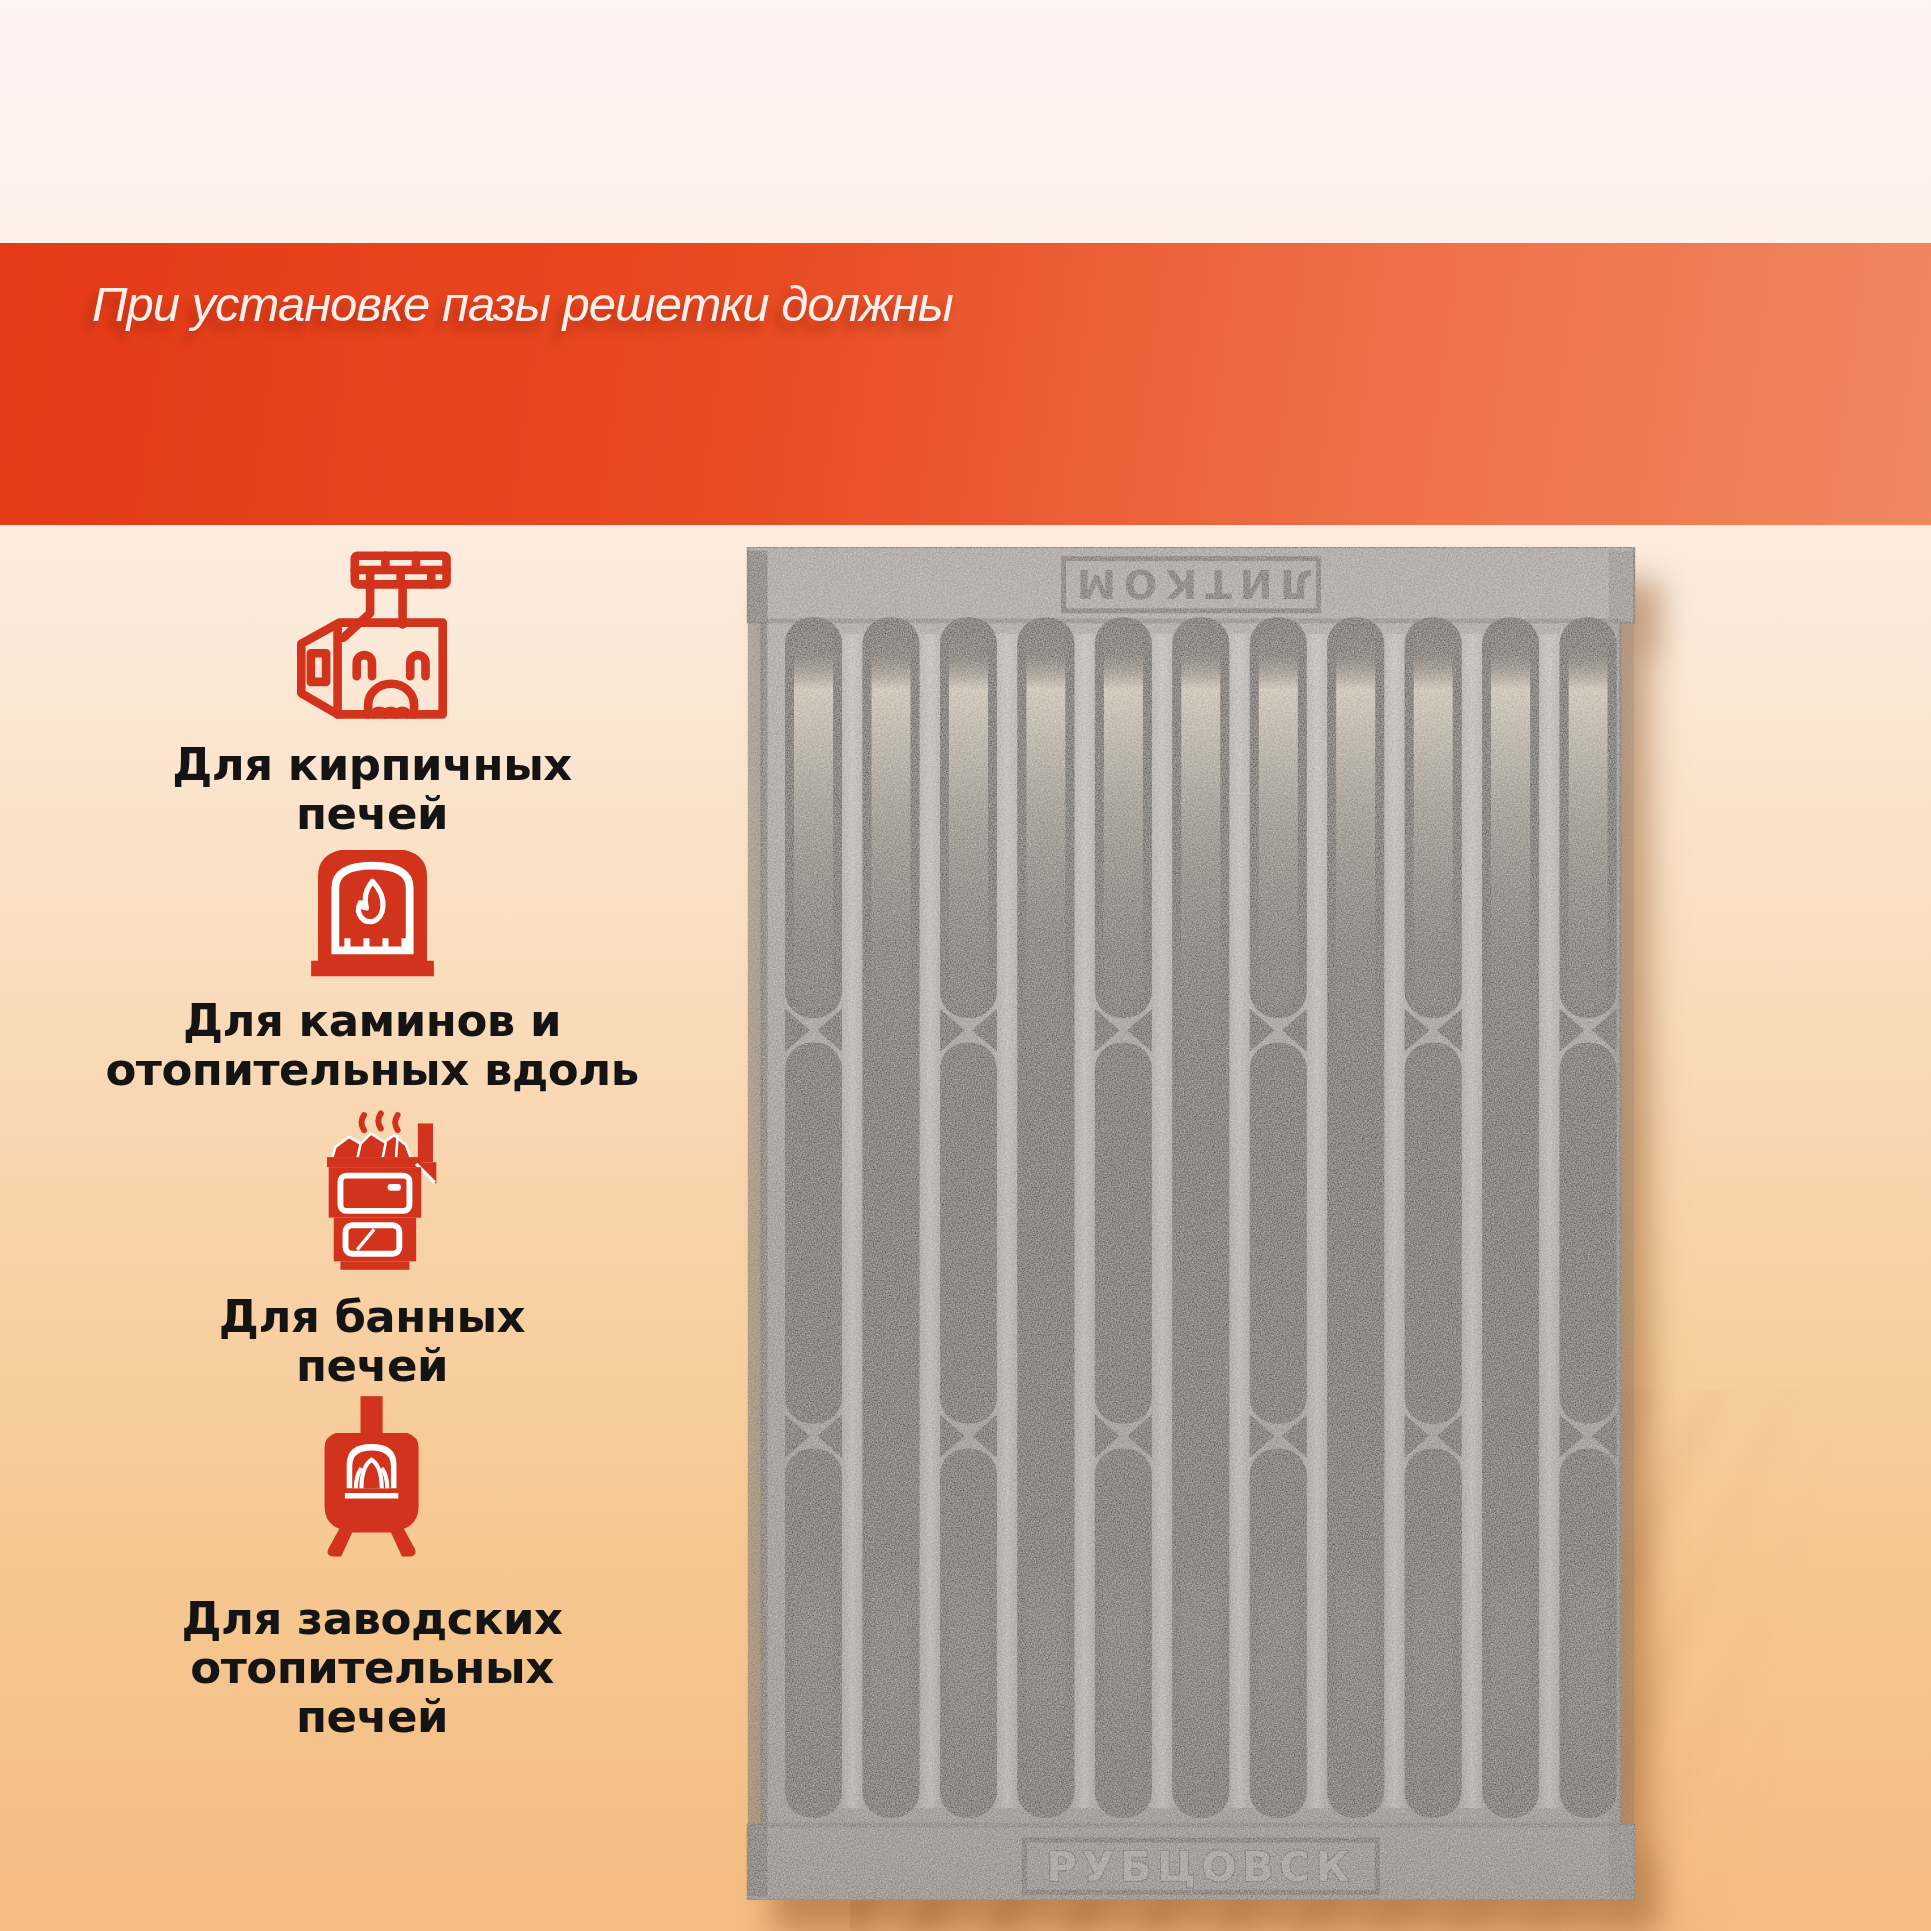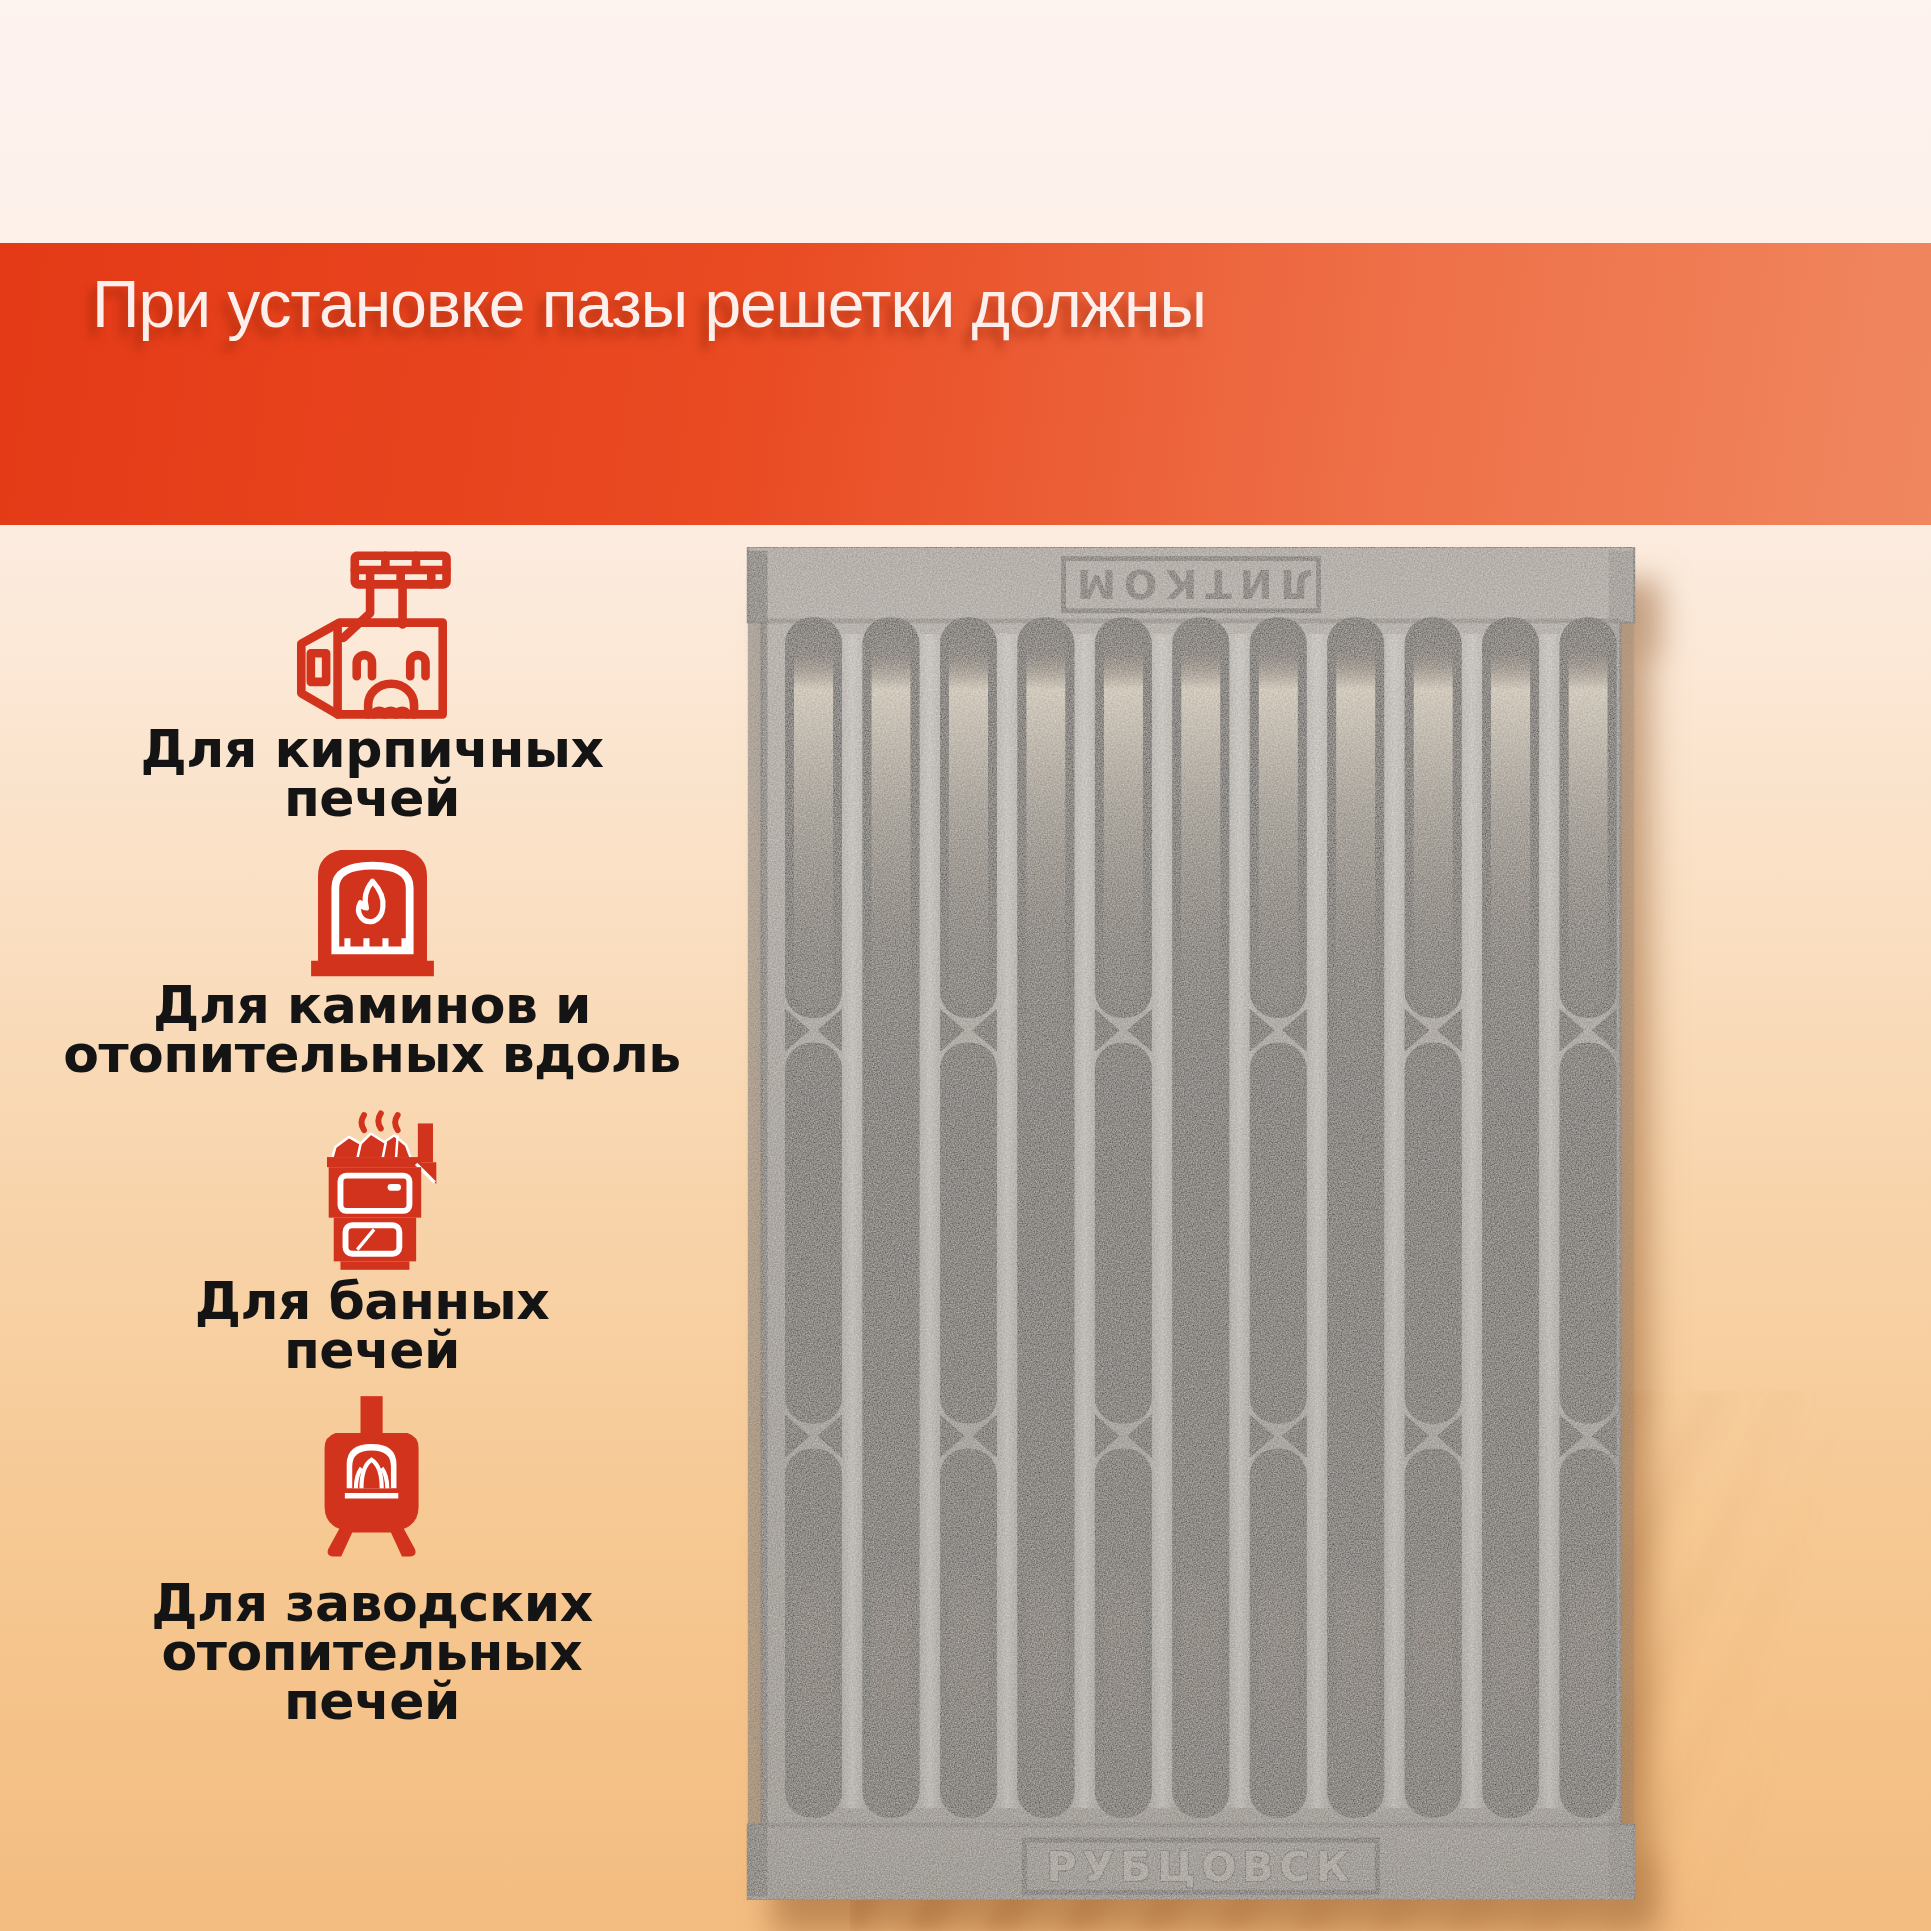--- a/index.html
+++ b/index.html
@@ -10,31 +10,31 @@
       #f8d4ab 62%, #f6c892 80%, #f3bc80 100%);
     font-family:"Liberation Sans", sans-serif;
   }
   
   .banner{
     position:absolute;left:0;top:243px;width:1931px;height:282px;
     background:linear-gradient(98deg,#e43a17 0%,#e94a22 38%,#ee7048 72%,#f0875f 100%);
     padding:23px 0 0 92px;box-sizing:border-box;
   }
   .banner-line{
-    font-size:66px;line-height:77px;font-weight:400;
+    font-size:49px;line-height:77px;font-style:italic;font-weight:400;
     color:#fdf0ec;letter-spacing:-1px;white-space:nowrap;
     text-shadow:-6.8px 8.7px 9.7px rgba(148,36,8,.55);
   }
   .banner-line .bold{font-weight:700;}
   
   .features{position:absolute;left:0;top:0;width:686px;height:1931px;z-index:3;}
   .feat{position:absolute;left:58px;width:628px;text-align:center;}
   .feat-icon{display:block;margin:0 auto;}
   .feat-label{font-family:"DejaVu Sans", sans-serif;font-weight:800;color:#141414;
-    font-size:52px;line-height:49px;letter-spacing:-0.5px;margin-top:3px;}
+    font-size:45px;line-height:49px;letter-spacing:-0.5px;margin-top:18px;}
   .f1{top:550px;} .f2{top:831px;text-align:center;} .f3{top:1110px;} .f4{top:1396px;text-align:center;}
   
   .grate{
     position:absolute;left:740px;top:547px;width:902px;height:1353px;z-index:2;
     filter:drop-shadow(25px 33px 15.4px rgba(141,86,40,0.5));
   }
   .rays{
     position:absolute;left:850px;top:1390px;width:1081px;height:541px;z-index:1;
     background:repeating-linear-gradient(115deg,
       rgba(182,114,56,0.38) 0 21px, rgba(182,114,56,0.04) 39px 70px);

